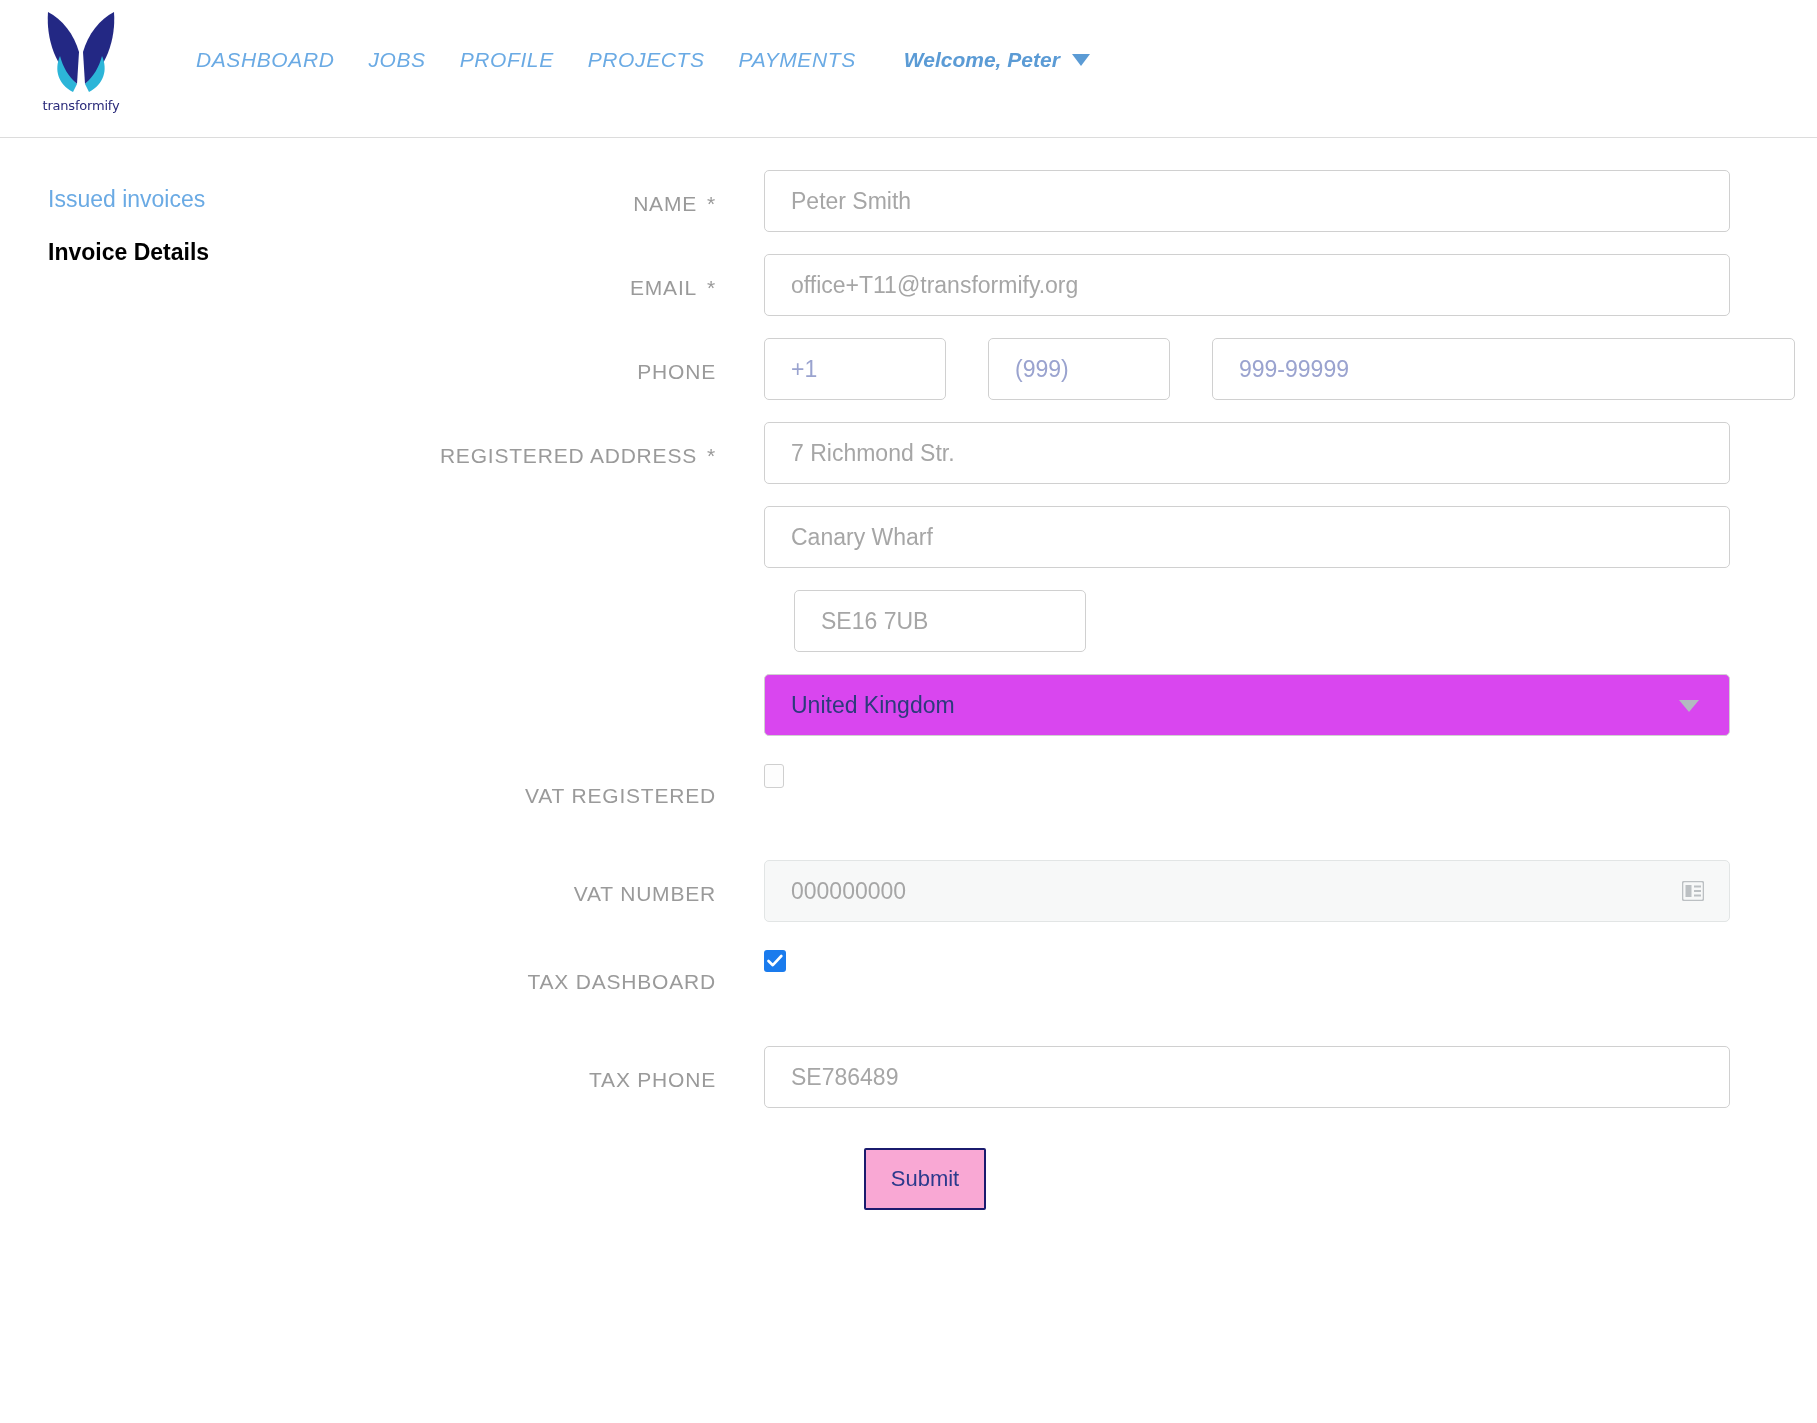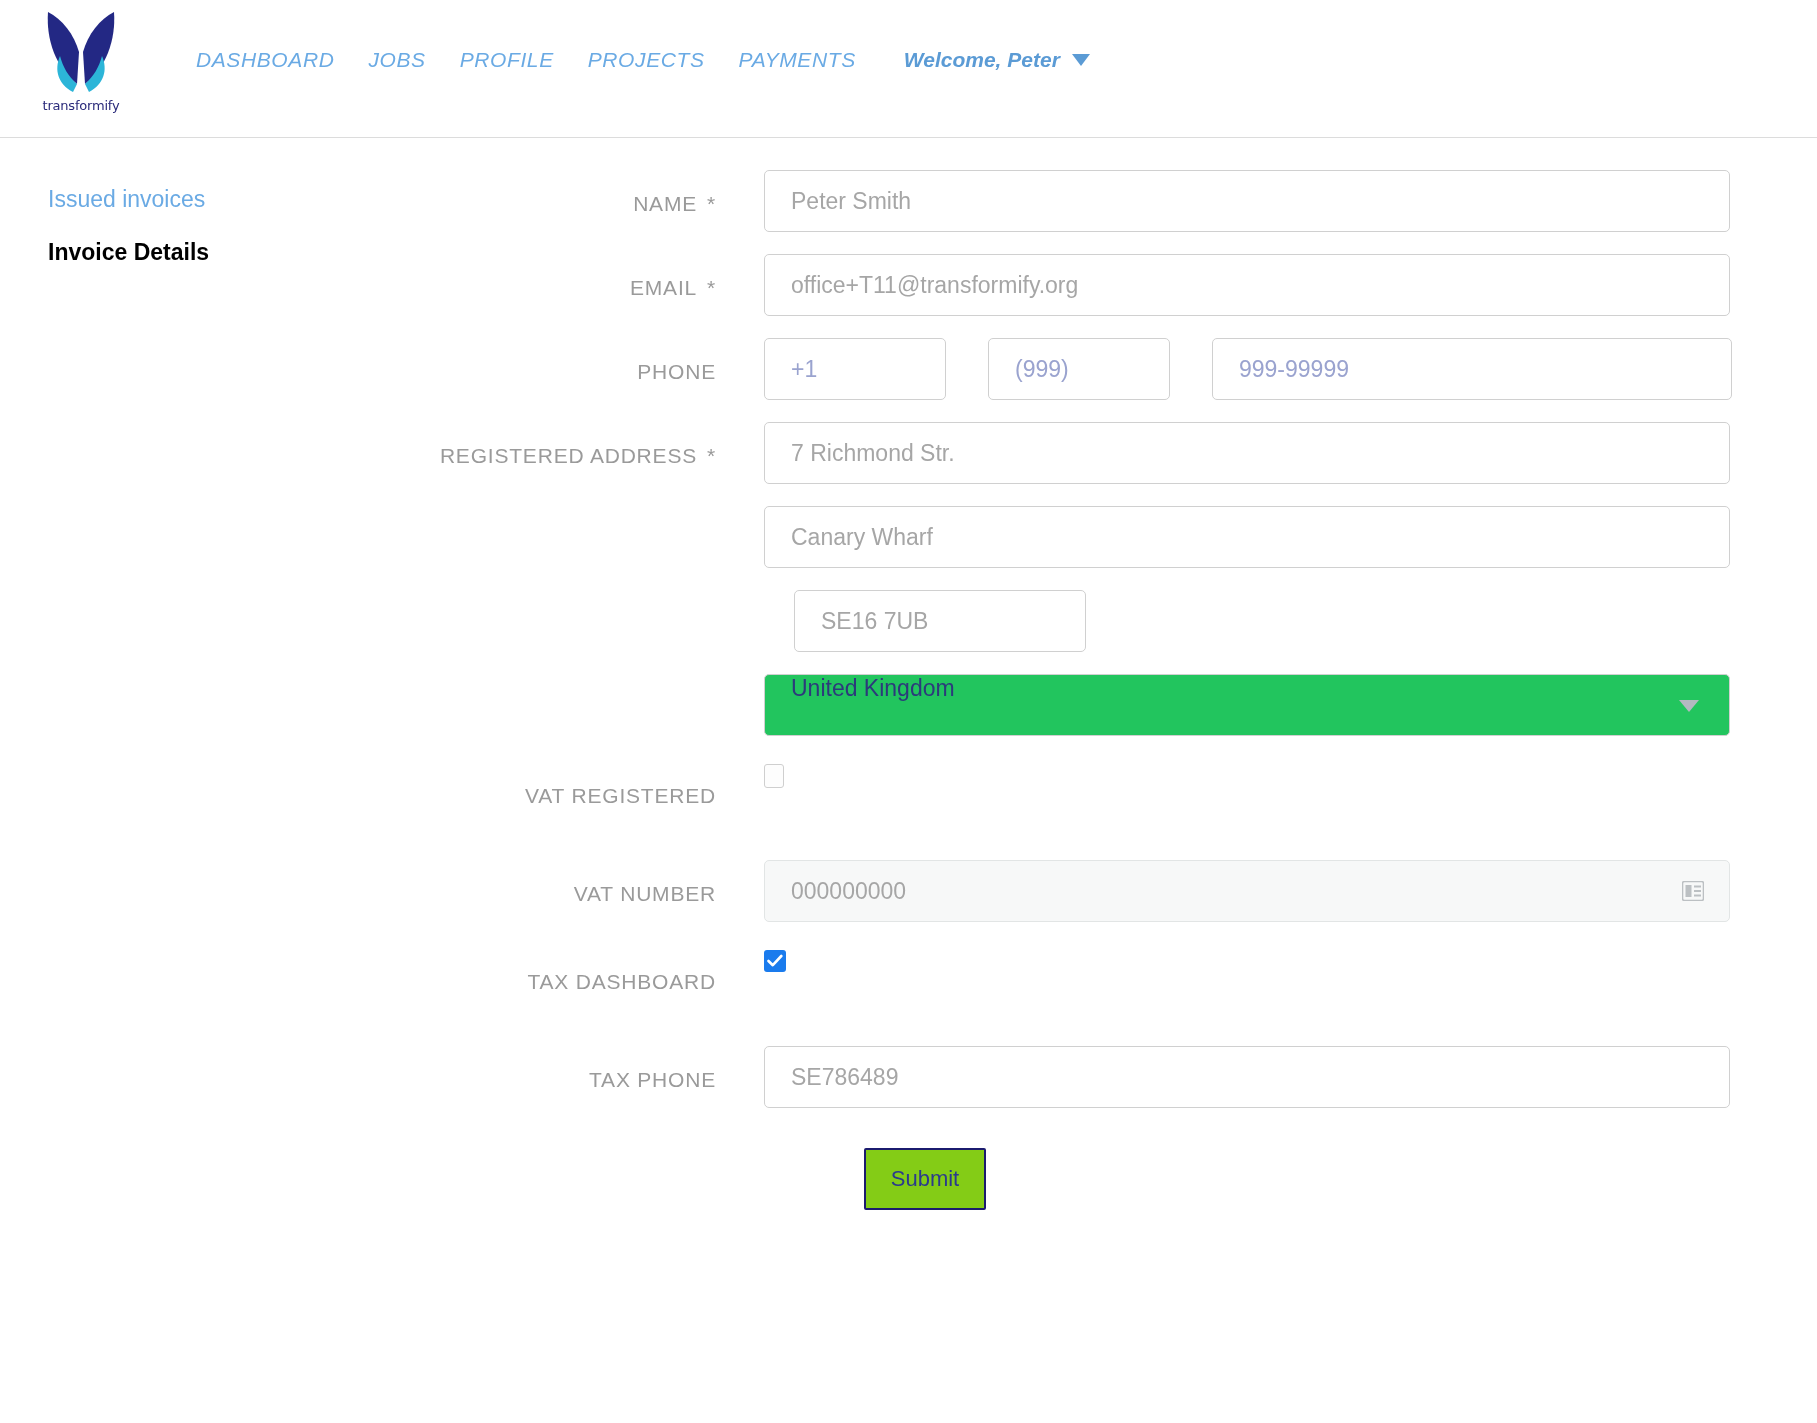--- a/index.html
+++ b/index.html
@@ -151,33 +151,34 @@
     align-items: center;
     outline: none;
   }
 
   .inp::placeholder { color: #a6a6a6; }
 
   .inp-wide { width: 966px; }
 
   .inp-cc    { width: 182px; color: #9aa3cf; }
   .inp-area  { width: 182px; color: #9aa3cf; margin-left: 42px; }
-  .inp-num   { width: 520px; color: #9aa3cf; margin-left: 42px; }
+  .inp-num   { width: 583px; color: #9aa3cf; margin-left: 42px; }
 
   .inp-city  { width: 632px; }
   .inp-zip   { width: 292px; margin-left: 30px; }
 
   .select-box {
     position: relative;
     width: 966px;
     height: 62px;
     border: 1px solid #d0d0d0;
     border-radius: 5px;
-    background: #22c55e;
-    display: flex;
+    background: #d946ef;
+    display: flex;
+    align-items: center;
     padding: 0 26px;
     cursor: pointer;
   }
 
   .select-value {
     font-size: 23px;
     color: #2c3a7b;
   }
 
   .select-arrow {
@@ -230,21 +231,21 @@
 
   .row-check .label { padding-top: 26px; }
 
   .submit-row { display: flex; margin-top: 40px; }
 
   .submit-btn {
     margin-left: 434px;
     width: 122px;
     height: 62px;
     border: 2px solid #1b1b6e;
-    background: #84cc16;
+    background: #f9a8d4;
     color: #2b3a8c;
     font-size: 22px;
     font-family: "Liberation Sans", sans-serif;
     border-radius: 2px;
     cursor: pointer;
   }
 
   .spacer-row { height: 30px; }
 </style>
 </head>

